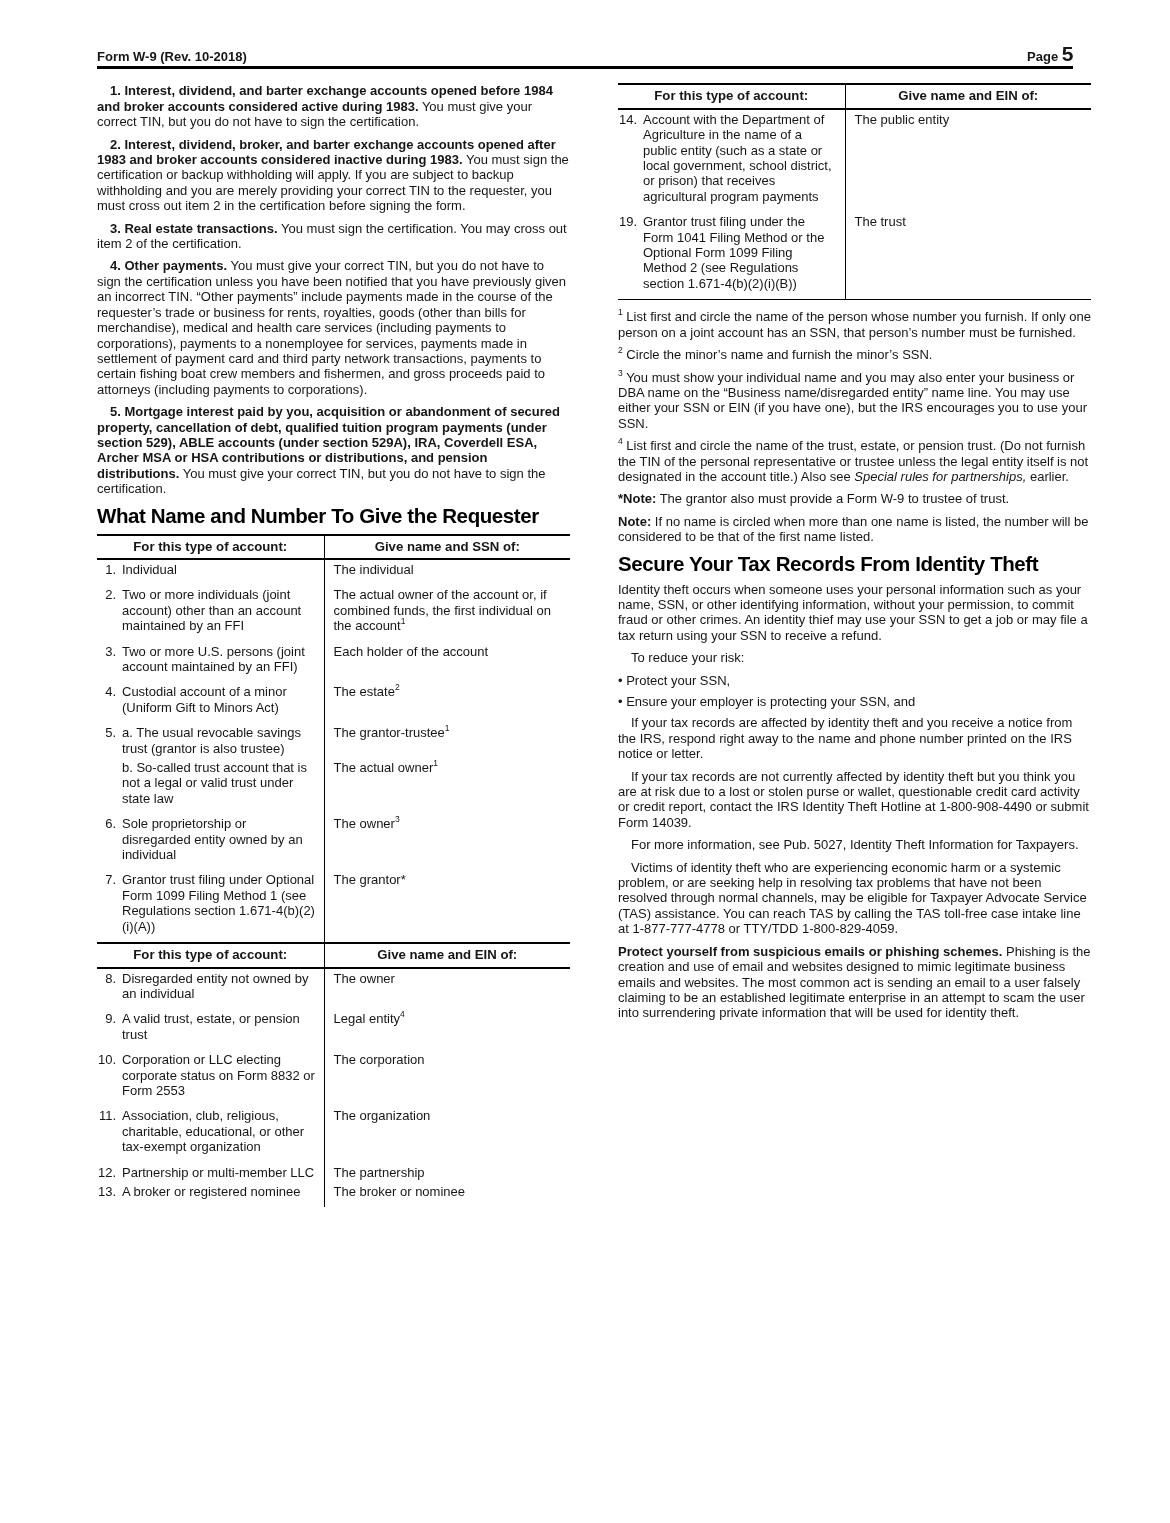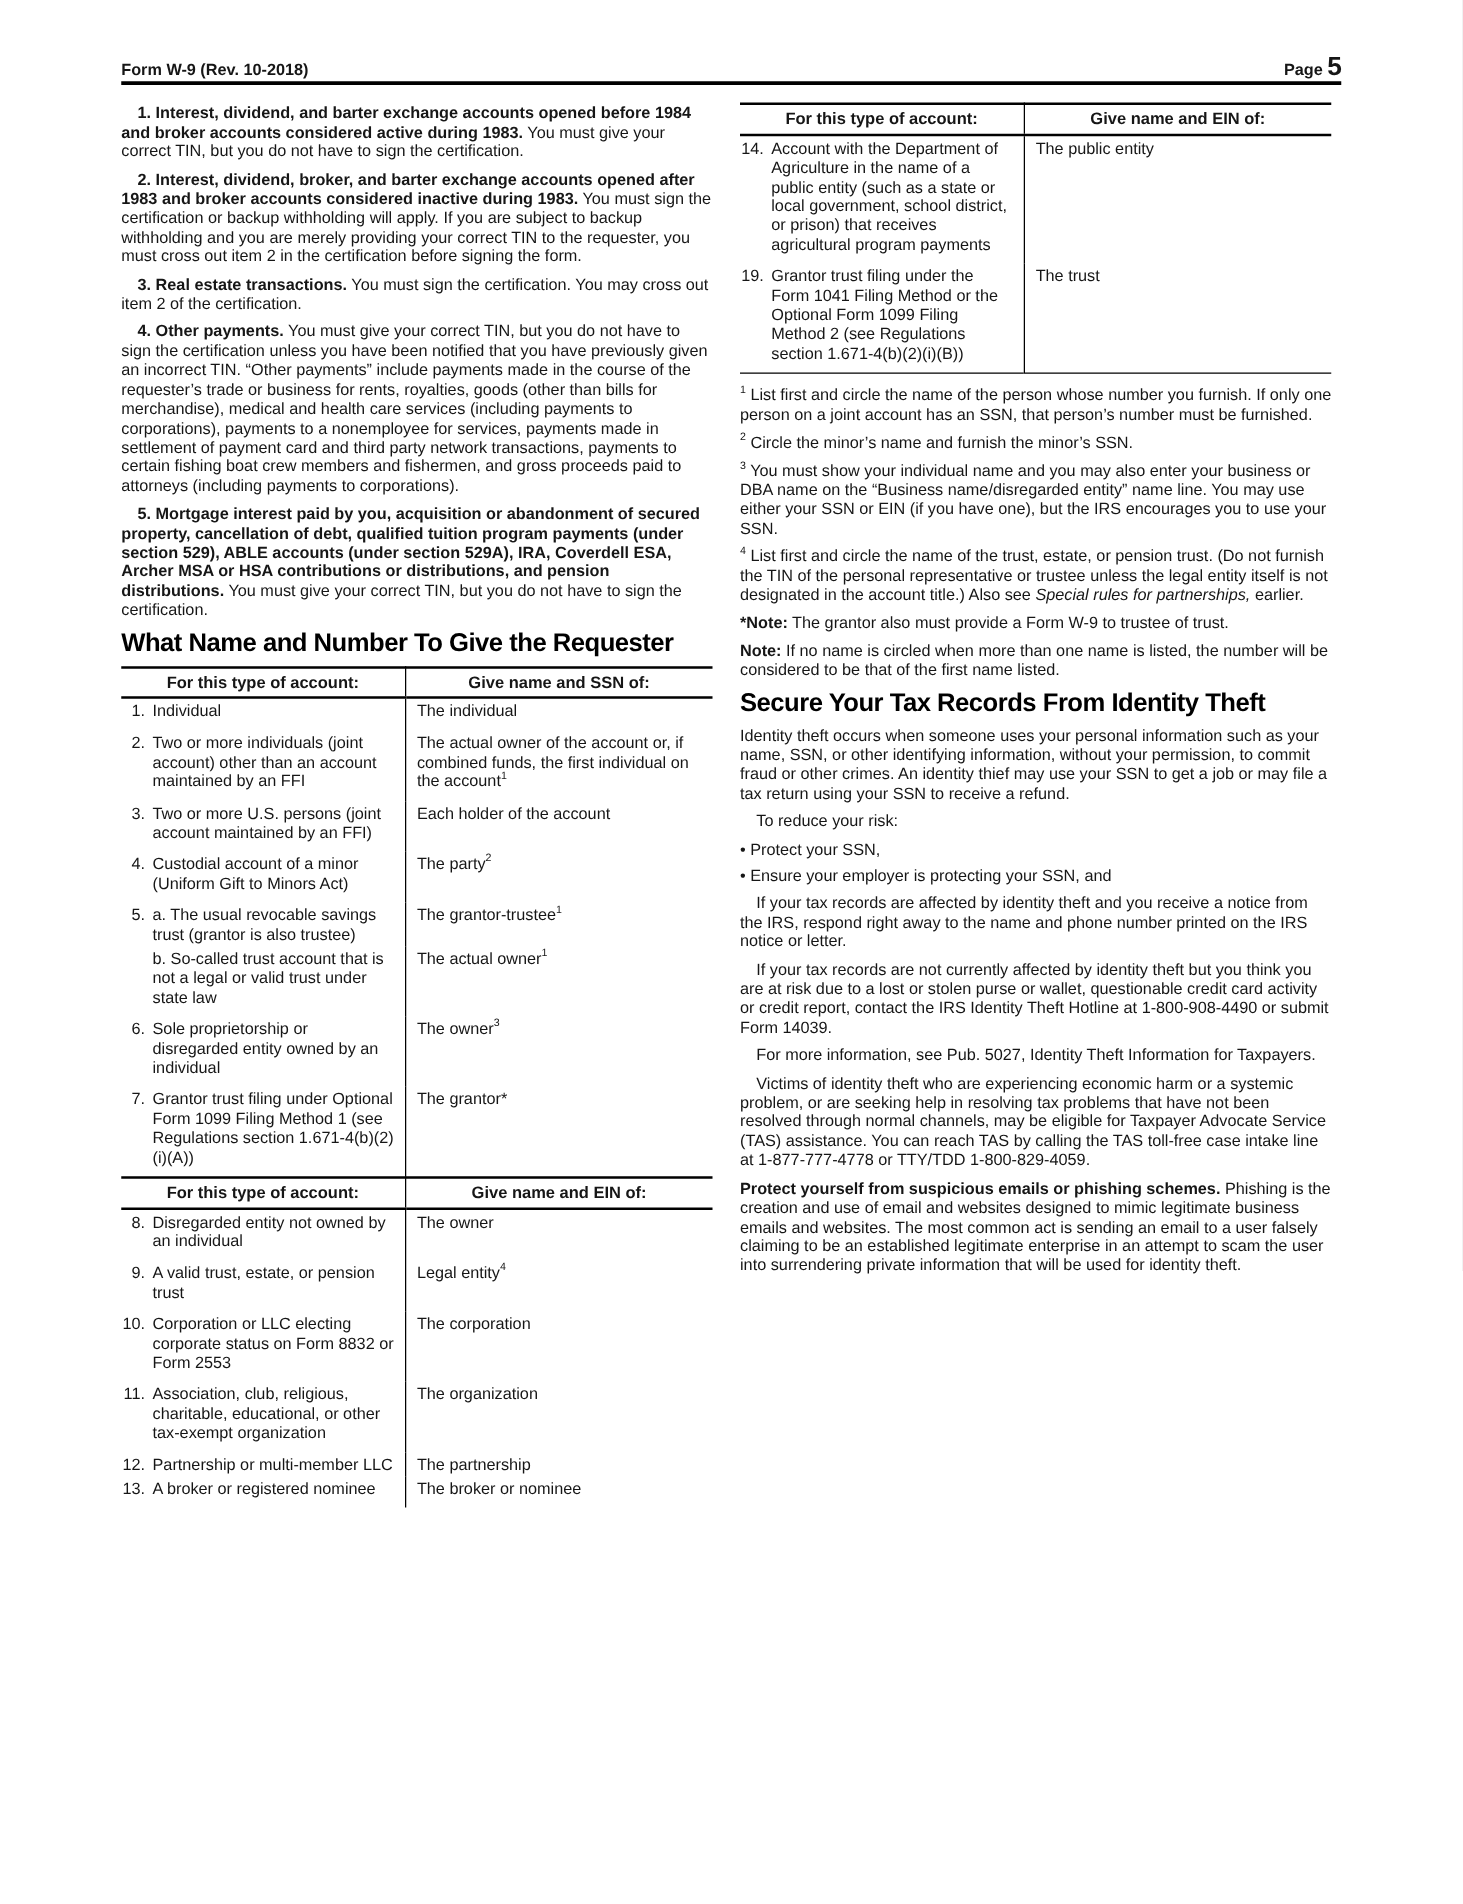--- a/index.html
+++ b/index.html
@@ -16,21 +16,21 @@
   }
   .doc-header {
     display: flex; justify-content: space-between; align-items: flex-end;
     border-bottom: 3px solid #000;
     padding-bottom: 2px;
     font-weight: bold;
   }
   .form-id { font-size: 13px; }
   .page-num { font-size: 13px; white-space: nowrap; }
   .page-num b { font-size: 21px; letter-spacing: -0.5px; }
-  .columns { display: flex; gap: 22px; margin-top: 14px; }
+  .columns { display: flex; gap: 48px; margin-top: 14px; }
   .col { width: 473px; flex: 0 0 473px; }
 
   p.body { margin: 0 0 7px 0; text-indent: 13px; }
   p.body .lead { font-weight: bold; }
   p.noindent { text-indent: 0; }
 
   h2 {
     font-size: 20.5px; line-height: 23px; font-weight: bold;
     letter-spacing: -0.4px; margin: 3px 0 7px 0; color: #000000;
   }
@@ -105,21 +105,21 @@
         <tr>
           <td class="c1">
                 <div class="cell"><span class="num">3.</span><span>Two or more U.S. persons (joint account maintained by an FFI)</span></div>
               </td>
           <td class="c2"><span>Each holder of the account</span><sup></sup></td>
         </tr>
         <tr>
           <td class="c1">
                 <div class="cell"><span class="num">4.</span><span>Custodial account of a minor (Uniform Gift to Minors Act)</span></div>
               </td>
-          <td class="c2"><span>The party</span><sup>2</sup></td>
+          <td class="c2"><span>The estate</span><sup>2</sup></td>
         </tr>
         <tr class="tight">
           <td class="c1">
                 <div class="cell"><span class="num">5.</span><span>a. The usual revocable savings trust (grantor is also trustee)</span></div>
               </td>
           <td class="c2"><span>The grantor-trustee</span><sup>1</sup></td>
         </tr>
         <tr>
           <td class="c1">
                 <div class="cell"><span class="num"></span><span>b. So-called trust account that is not a legal or valid trust under state law</span></div>

